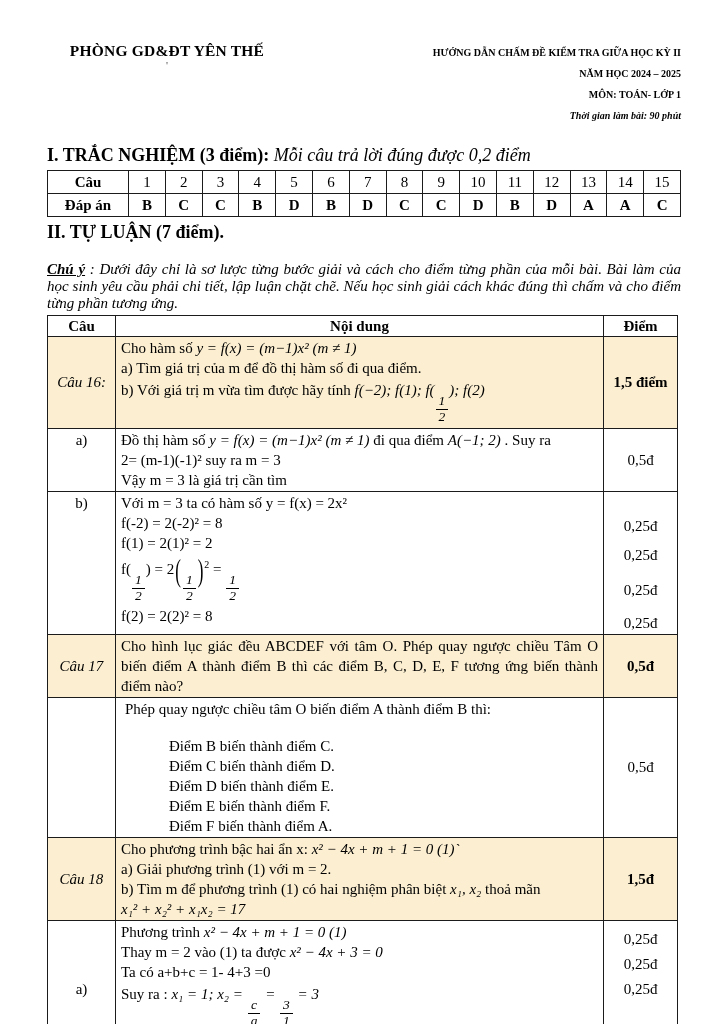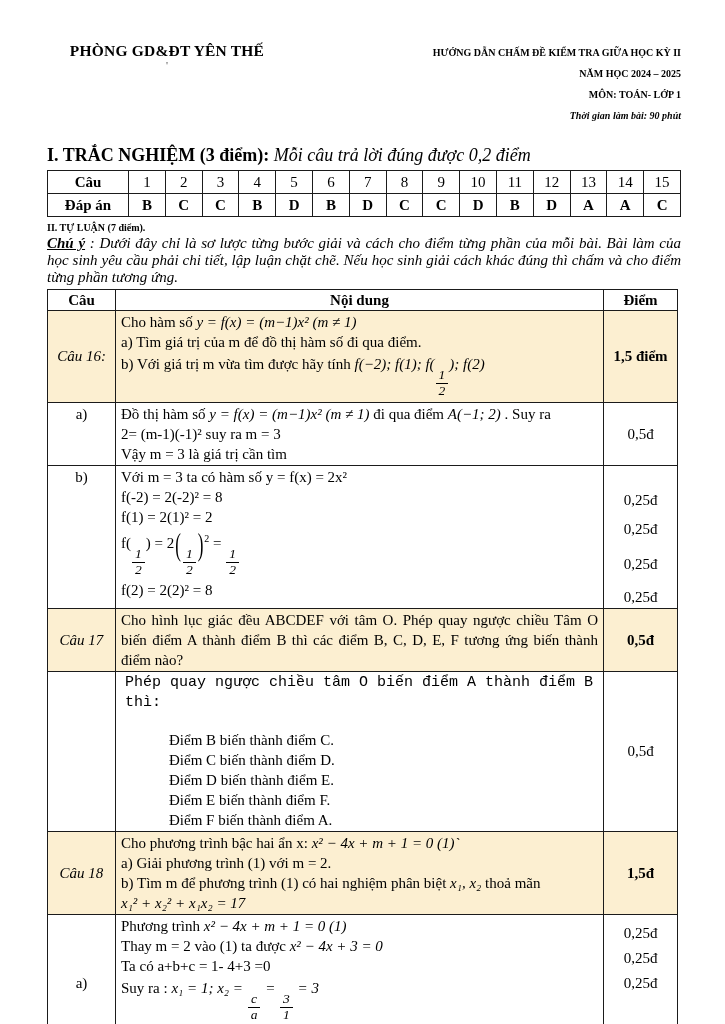--- a/index.html
+++ b/index.html
@@ -13,22 +13,22 @@
   .org{font-weight:bold;font-size:15.5px;letter-spacing:.2px;}
   .stray{font-size:11px;line-height:10px;color:#444;}
   .org-note{font-style:italic;margin-top:21px;font-size:15.5px;}
   .h-right{flex:1;text-align:right;font-weight:bold;font-size:10px;line-height:21px;}
   .h-right .t4{font-style:italic;}
 
   
   .sec1{margin-top:19px;font-size:18px;}
   .sec1 .b{font-weight:bold;}
   .sec1 .i{font-style:italic;}
-  .sec2{margin-top:5px;font-weight:bold;font-size:10px;}
-  .note{margin:2px 0 3px 0;font-style:italic;text-align:justify;line-height:17px;font-size:15px;}
+  .sec2{margin-top:5px;font-weight:bold;font-size:18px;}
+  .note{margin:18px 0 3px 0;font-style:italic;text-align:justify;line-height:17px;font-size:15px;}
   .note .lbl{font-weight:bold;text-decoration:underline;}
 
   
   table{border-collapse:collapse;}
   .mc{width:634px;margin-top:4px;table-layout:fixed;}
   .mc td{border:1.4px solid #1b1b1b;height:22px;text-align:center;font-size:15px;padding:0;}
   .mc td.lbl{font-weight:bold;}
   .mc td.ans{font-weight:bold;}
   .mc col.c0{width:81px;}
 
@@ -71,21 +71,21 @@
   .ptsb16 div:nth-child(1){margin-top:23px;}
   .ptsb16 div:nth-child(2){margin-top:9px;}
   .ptsb16 div:nth-child(3){margin-top:15px;}
   .ptsb16 div:nth-child(4){margin-top:13px;}
   .ptsa18 div:nth-child(1){margin-top:7px;}
   .ptsa18 div:nth-child(2){margin-top:5px;}
   .ptsa18 div:nth-child(3){margin-top:5px;}
   .ptsa18 div:nth-child(4){margin-top:37px;}
   .ans-items{margin-top:17px;}
   .ans-items .line{margin-left:48px;}
-  .q17intro{padding-left:4px;font-family:Liberation Mono, monospace;}
+  .q17intro{padding-left:4px;}
 </style>
 </head>
 <body>
 
 <div class="page">
   <div class="content">
 
     <div class="header">
       <div class="h-left">
         <div class="org">PHÒNG GD&amp;ĐT YÊN THẾ</div>

